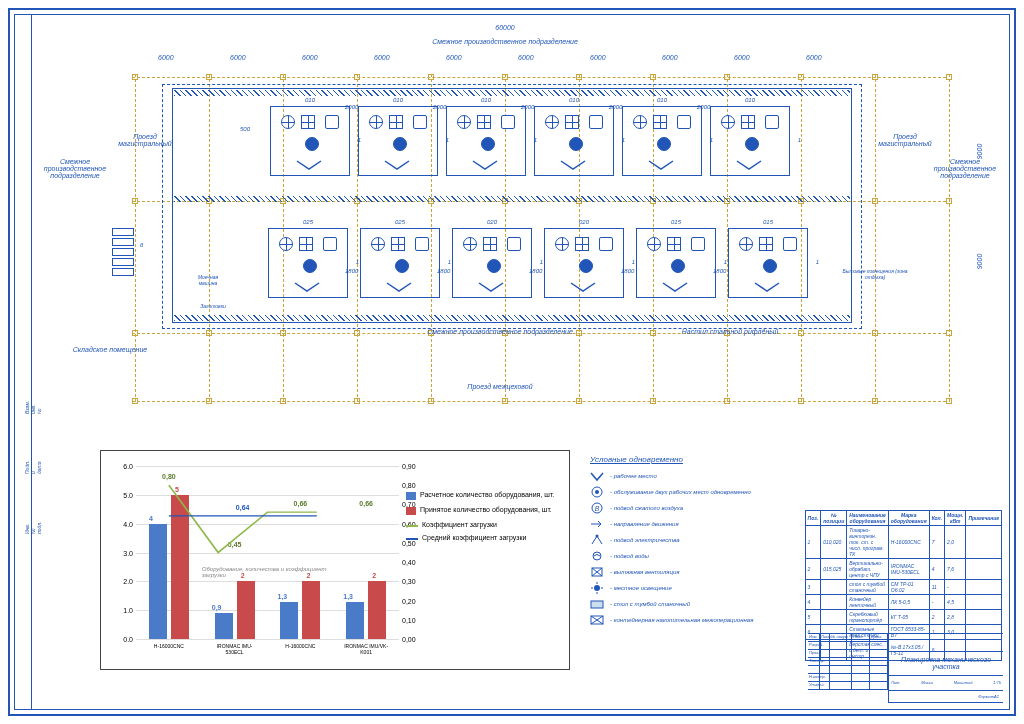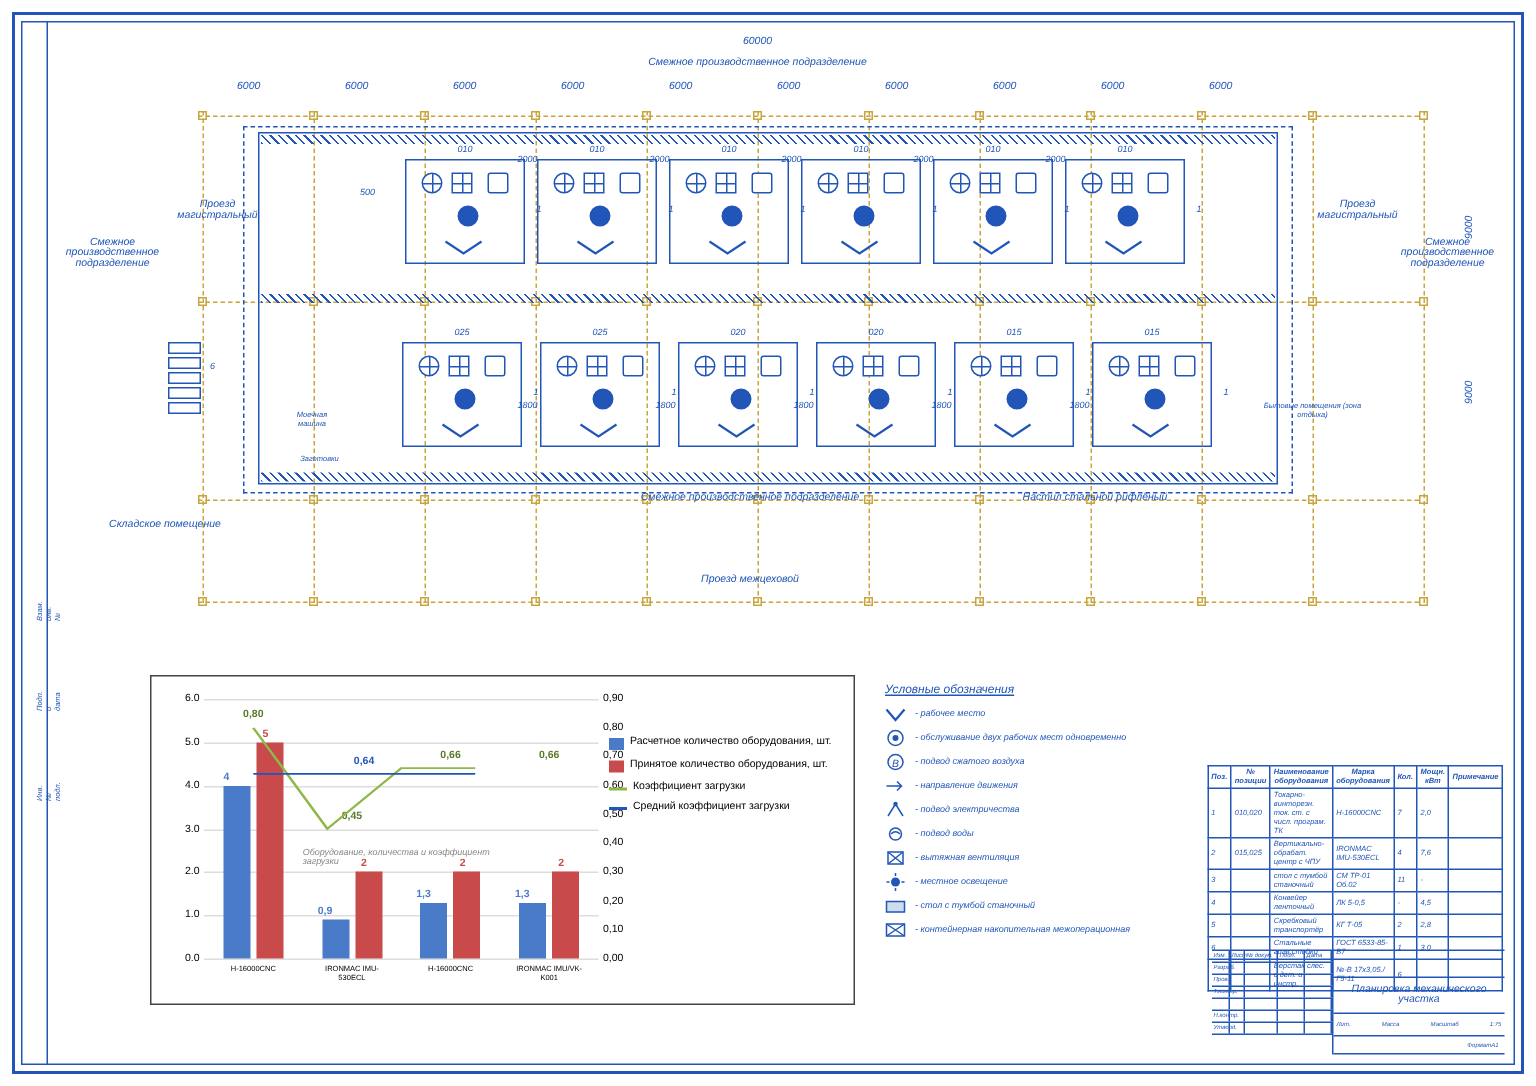--- a/index.html
+++ b/index.html
@@ -584,21 +584,21 @@
         <span>Коэффициент загрузки</span>
       </div>
     <div class="legend-row">
         <div class="legend-ln" style="background:#2156b8"></div>
         <span>Средний коэффициент загрузки</span>
       </div>
   </div>
 </div>
 
 <div class="symbols-box">
-  <div class="symbols-title">Условные обозначения</div>
+  <div class="symbols-title">Условные одновременно</div>
   <div id="sym-rows">
       <div class="sym-row">
         <div class="sym-icon"><svg width="14" height="12">
             <path d="M1 3 L7 10 L13 3" stroke="#2156b8" fill="none" stroke-width="1.5"></path>
           </svg></div>
         <span>- рабочее место</span>
       </div>
       <div class="sym-row">
         <div class="sym-icon"><svg width="14" height="12">
             <circle cx="7" cy="6" r="5" stroke="#2156b8" fill="none"></circle>

